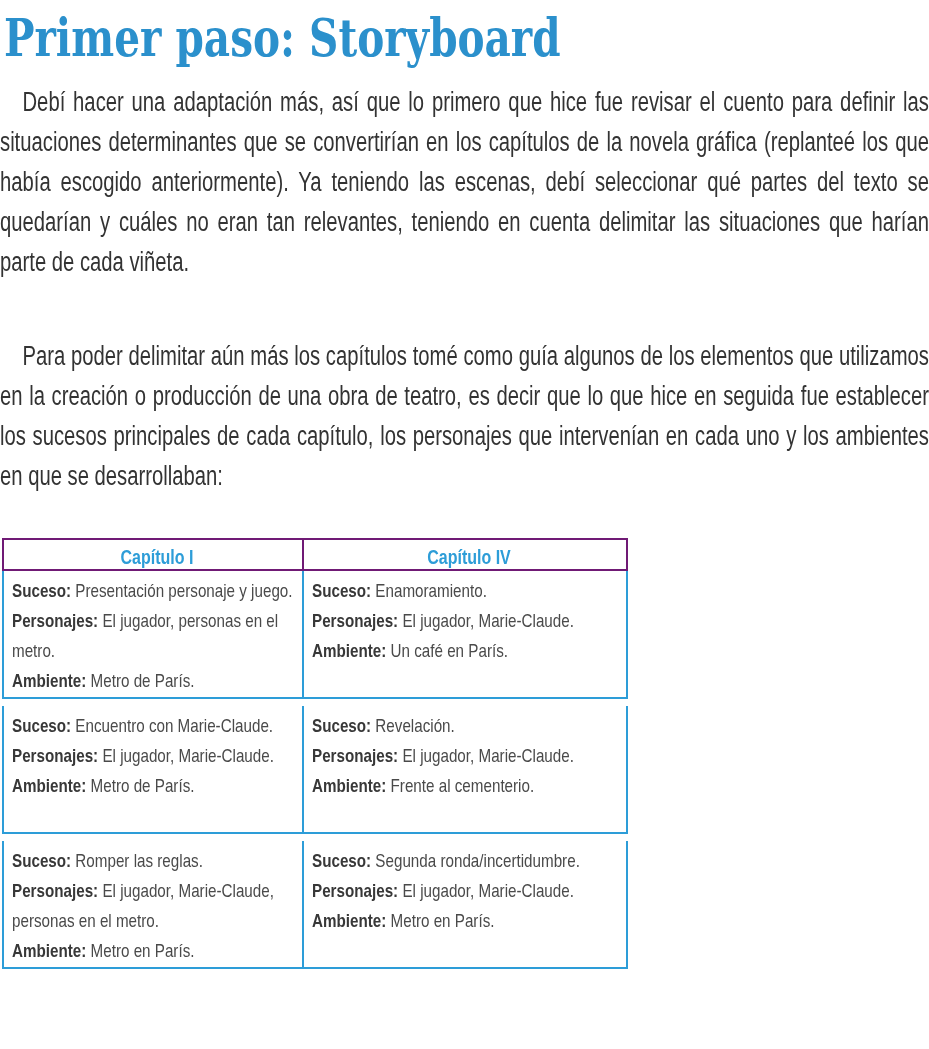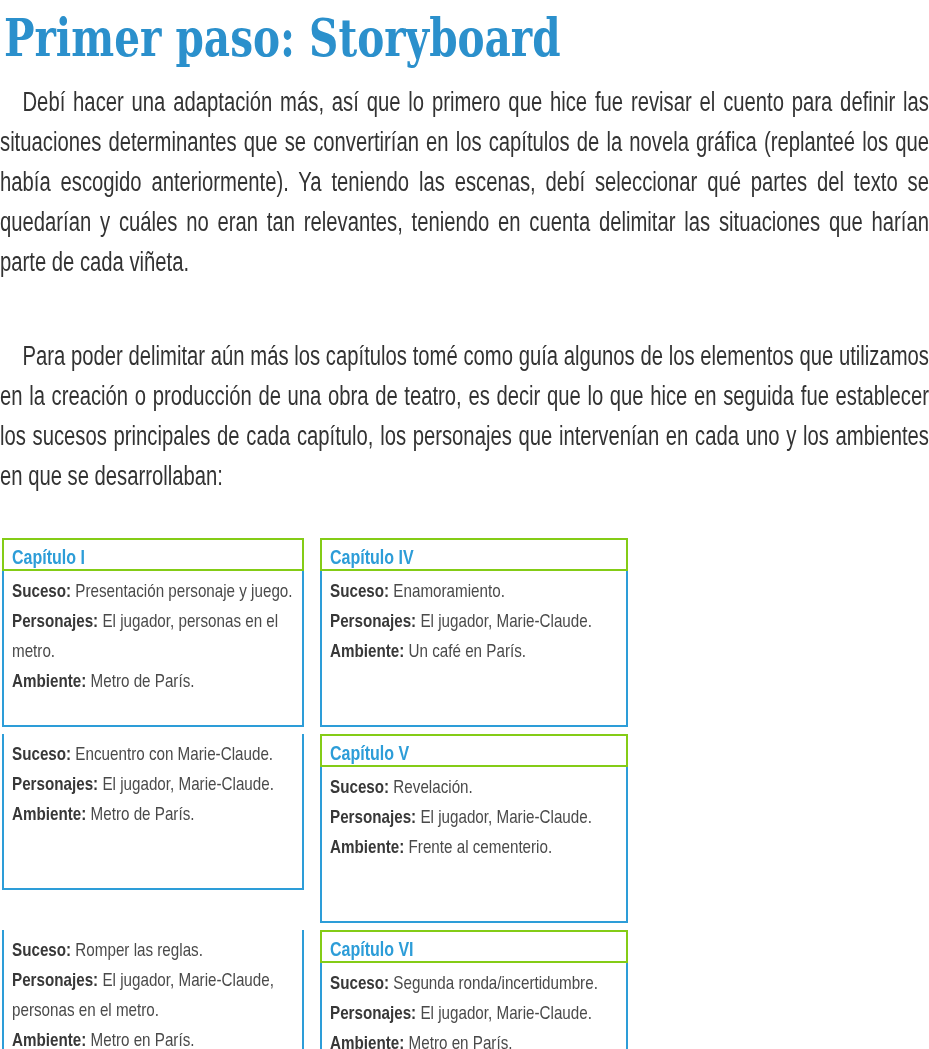--- a/index.html
+++ b/index.html
@@ -44,46 +44,47 @@
   .p2 { margin-top: 54px; }
 
   
   .chapter-table {
     margin: 42px 0 0 2px;
     display: grid;
     grid-template-columns: 302px 324px;
     row-gap: 7px;
     width: 626px;
   }
-  .section.right { margin-left: -2px; padding-left: 18px; }
+  .section.right { margin-left: -2px; }
 
   .sec-header {
     box-sizing: border-box;
-    border: 2px solid #84cc16;
+    border: 2px solid #701a75;
     height: 33px;
     padding: 6px 0 0 8px;
     overflow: hidden;
     background: #ffffff;
+    text-align: center;
   }
   .hdr {
     display: block;
     font-weight: bold;
     font-size: 20px;
     color: #2D9DD8;
     width: 125%;
     transform: scaleX(0.8);
     transform-origin: 0 0;
     white-space: nowrap;
   }
 
   .sec-body {
     box-sizing: border-box;
     border: 2px solid #2D9DD8;
     border-top: none;
-    height: 156px;
+    height: 128px;
     padding: 5px 8px 0 8px;
     overflow: hidden;
     background: #ffffff;
   }
   .body-inner {
     width: 125%;
     transform: scaleX(0.8);
     transform-origin: 0 0;
   }
   .entry {
@@ -137,46 +138,40 @@
     <div class="sec-body">
       <div class="body-inner">
         <p class="entry"><span class="lbl">Suceso:</span> <span class="val">Encuentro con Marie-Claude.</span></p>
         <p class="entry"><span class="lbl">Personajes:</span> <span class="val">El jugador, Marie-Claude.</span></p>
         <p class="entry"><span class="lbl">Ambiente:</span> <span class="val">Metro de París.</span></p>
       </div>
     </div>
   </div>
 
   <div class="section right">
-    <div class="sec-header">
-      <span class="hdr">Capítulo V</span>
-    </div>
     <div class="sec-body">
       <div class="body-inner">
         <p class="entry"><span class="lbl">Suceso:</span> <span class="val">Revelación.</span></p>
         <p class="entry"><span class="lbl">Personajes:</span> <span class="val">El jugador, Marie-Claude.</span></p>
         <p class="entry"><span class="lbl">Ambiente:</span> <span class="val">Frente al cementerio.</span></p>
       </div>
     </div>
   </div>
 
   <div class="section">
     <div class="sec-body">
       <div class="body-inner">
         <p class="entry"><span class="lbl">Suceso:</span> <span class="val">Romper las reglas.</span></p>
         <p class="entry"><span class="lbl">Personajes:</span> <span class="val">El jugador, Marie-Claude, personas en el metro.</span></p>
         <p class="entry"><span class="lbl">Ambiente:</span> <span class="val">Metro en París.</span></p>
       </div>
     </div>
   </div>
 
   <div class="section right">
-    <div class="sec-header">
-      <span class="hdr">Capítulo VI</span>
-    </div>
     <div class="sec-body">
       <div class="body-inner">
         <p class="entry"><span class="lbl">Suceso:</span> <span class="val">Segunda ronda/incertidumbre.</span></p>
         <p class="entry"><span class="lbl">Personajes:</span> <span class="val">El jugador, Marie-Claude.</span></p>
         <p class="entry"><span class="lbl">Ambiente:</span> <span class="val">Metro en París.</span></p>
       </div>
     </div>
   </div>
 
 </div>

